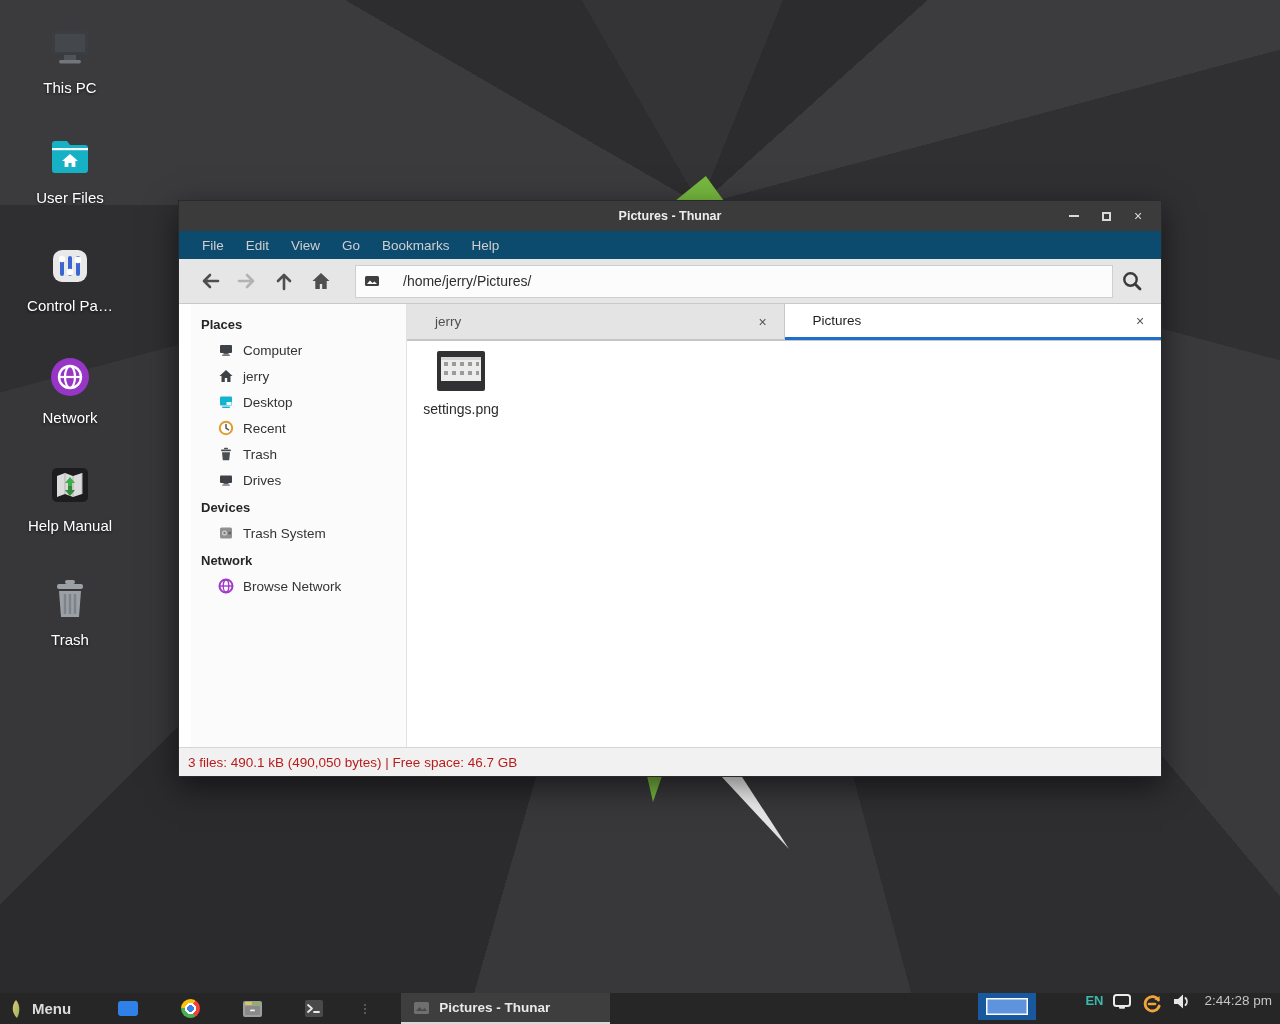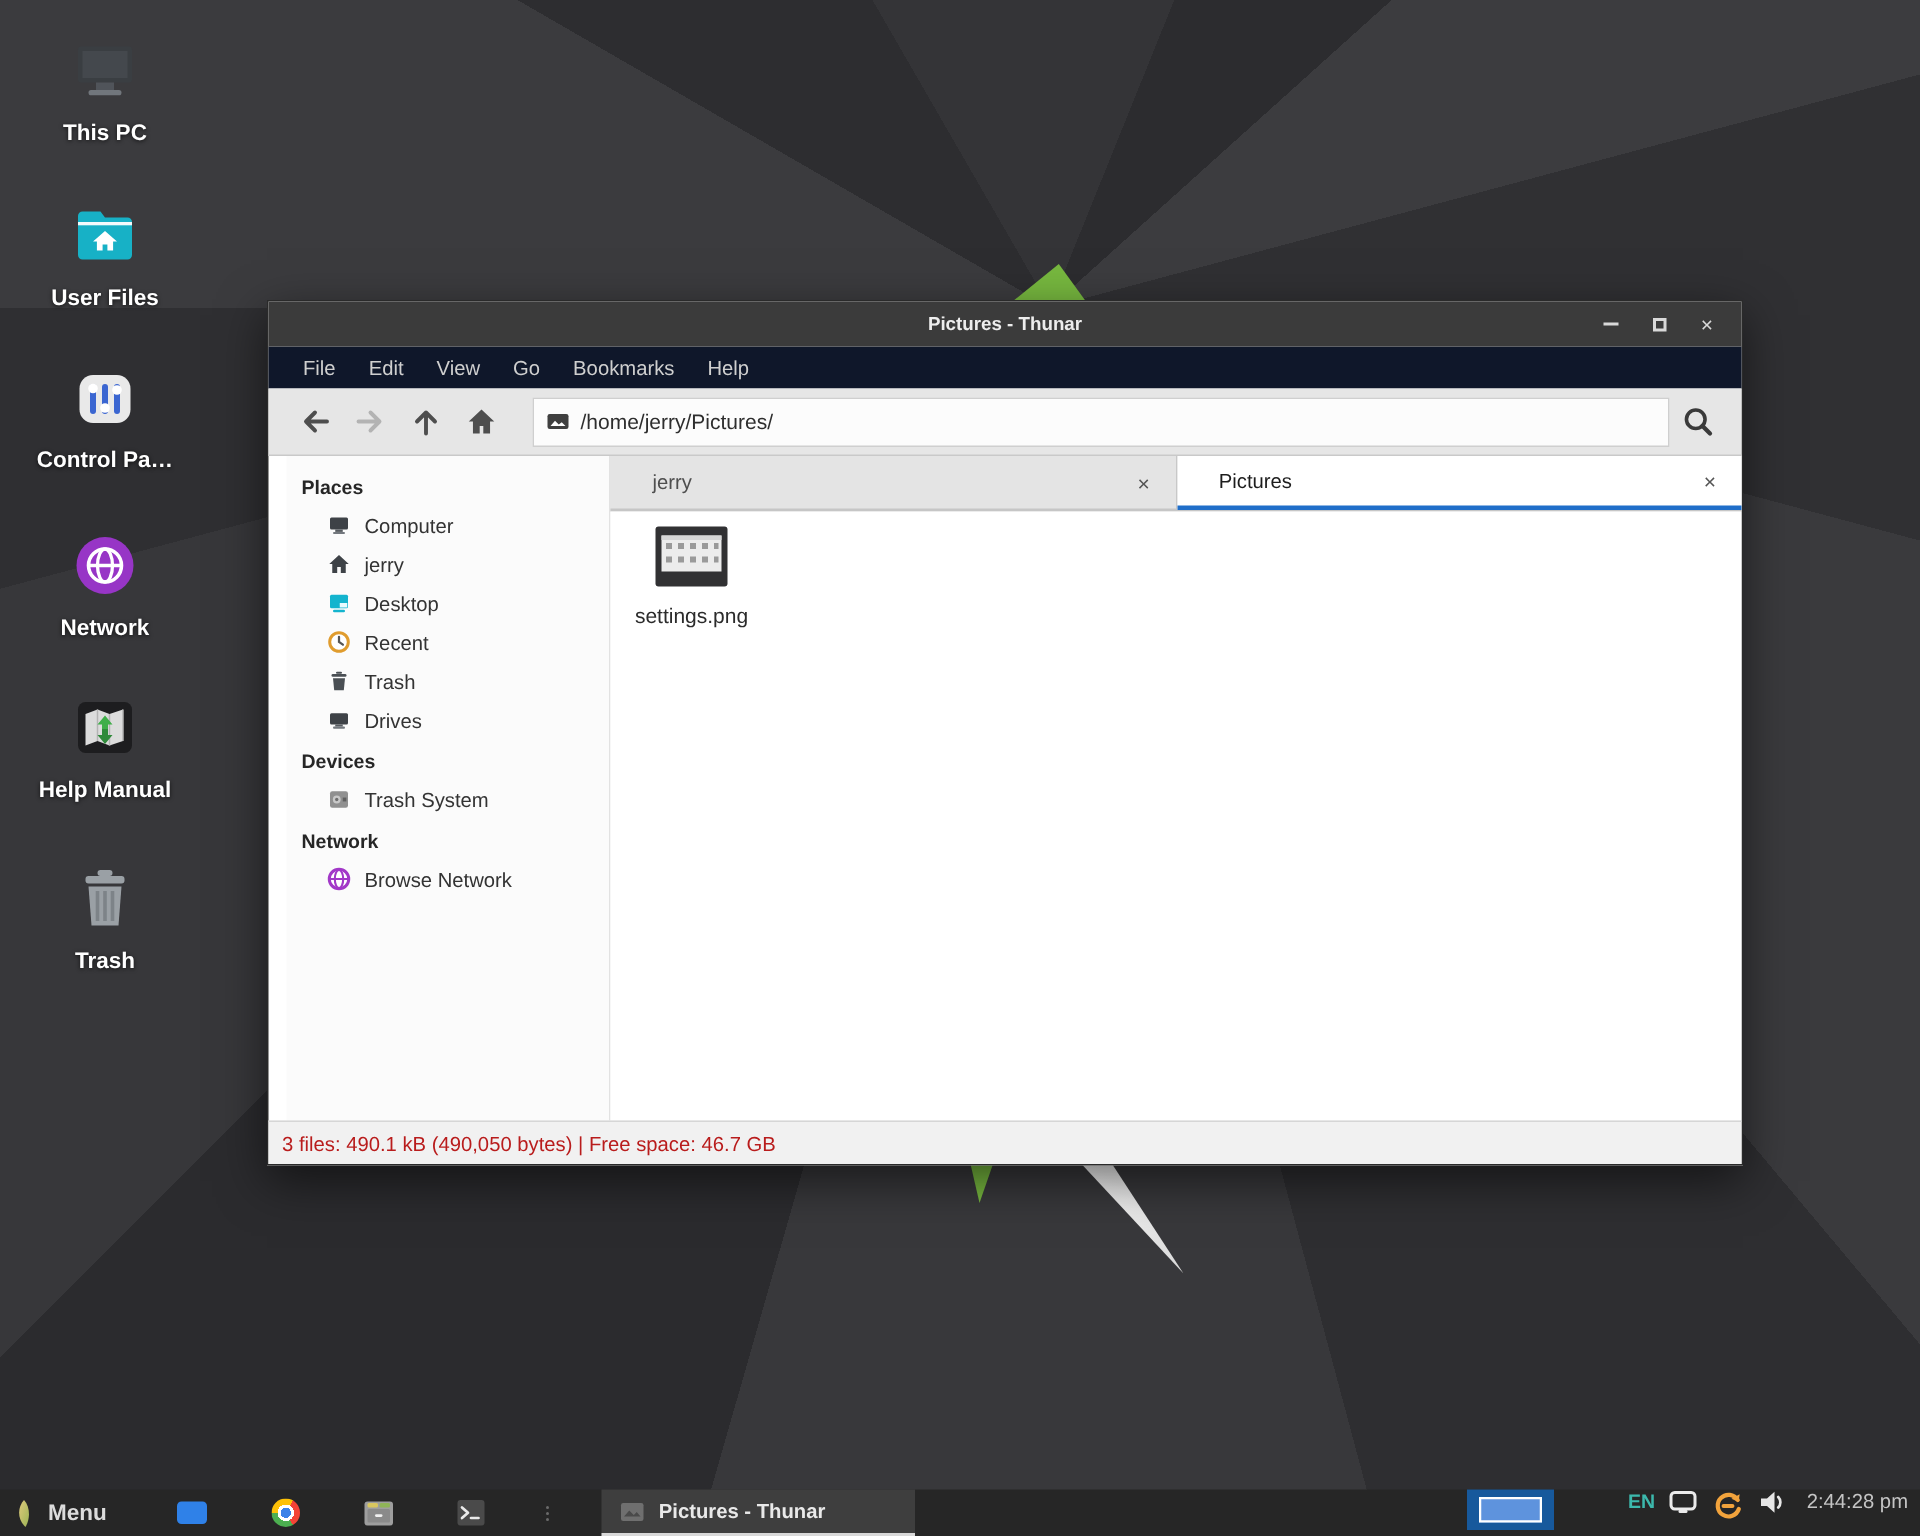--- a/index.html
+++ b/index.html
@@ -17,40 +17,40 @@
   .green-tri { position:absolute; left:675px; top:176px; width:49px; height:25px; z-index:1;
     background:#77b83f; clip-path:polygon(0% 100%, 63% 0%, 100% 100%); }
   .green-sliver { position:absolute; left:647px; top:776px; width:15px; height:26px; z-index:1;
     background:#77b83f; clip-path:polygon(0% 0%, 100% 0%, 40% 100%); }
   .white-blade { position:absolute; left:721px; top:776px; width:68px; height:73px; z-index:1;
     background:linear-gradient(135deg,#fafafa,#d9d9d9); clip-path:polygon(0% 0%, 30% 0%, 100% 100%); }
 
   
   .dicon { position:absolute; left:14px; width:112px; text-align:center; z-index:2; cursor:default; }
   .dicon .ic { display:inline-block; }
-  .dicon .lbl { margin-top:5px; color:#fff; font-size:15px; text-shadow:0 1px 3px rgba(0,0,0,.7);font-weight:bold; }
+  .dicon .lbl { margin-top:5px; color:#fff; font-size:15px; text-shadow:0 1px 3px rgba(0,0,0,.7); }
 
   
   .window { position:absolute; left:178px; top:200px; width:984px; height:577px; z-index:5;
     display:flex; flex-direction:column; background:#fff; border:1px solid #2a2a2a;
     box-shadow:0 10px 30px rgba(0,0,0,.55); }
   .titlebar { height:30px; background:#3b3b3b; display:flex; align-items:center; position:relative; flex:0 0 auto; }
   .titlebar .title { position:absolute; left:0; right:0; text-align:center; color:#ededed; font-size:12.5px; font-weight:bold; }
   .win-controls { margin-left:auto; display:flex; align-items:center; gap:10px; padding-right:12px; z-index:1; }
   .wc { width:22px; height:22px; display:flex; align-items:center; justify-content:center; color:#d9d9d9; font-size:14px; cursor:default; }
   .min-line { width:10px; border-bottom:2px solid #d9d9d9; display:inline-block; }
   .max-box { width:9px; height:9px; border:2px solid #d9d9d9; display:inline-block; }
 
-  .menubar { height:28px; background:#0f172a; display:flex; align-items:center; padding-left:12px; flex:0 0 auto; }
+  .menubar { height:28px; background:#0c4a6e; display:flex; align-items:center; padding-left:12px; flex:0 0 auto; }
   .menubar .mi { color:#cfcfcf; font-size:13.5px; padding:4px 11px; cursor:default; }
 
   .toolbar { height:45px; background:#e6e6e6; border-bottom:1px solid #c9c9c9; display:flex; align-items:center; padding:0 10px 0 12px; flex:0 0 auto; }
   .navbtn { width:37px; height:34px; display:flex; align-items:center; justify-content:center; }
   .pathentry { flex:1; height:33px; margin-left:16px; background:#fcfcfc; border:1px solid #cfcfcf;
-    display:flex; align-items:center; padding:0 8px; gap:7px; }
+    display:flex; align-items:center; padding:0 8px; gap:23px; }
   .pathtext { font-size:14px; color:#2e2e2e; }
   .searchbtn { width:38px; height:34px; display:flex; align-items:center; justify-content:center; }
 
   .content-row { flex:1; display:flex; min-height:0; }
   .sidebar { width:216px; background:#fbfbfb; border-right:1px solid #e2e2e2; padding-top:6px; overflow:hidden; flex:0 0 auto;margin-left:12px; }
   .sb-header { font-size:13px; font-weight:bold; color:#262626; padding:7px 10px 5px 10px; }
   .sb-item { height:26px; display:flex; align-items:center; gap:9px; padding-left:27px; font-size:13.5px; color:#333; cursor:default; }
 
   .main-pane { flex:1; display:flex; flex-direction:column; min-width:0; }
   .tabbar { height:37px; display:flex; background:#dcdcdc; border-bottom:1px solid #c6c6c6; flex:0 0 auto; }

